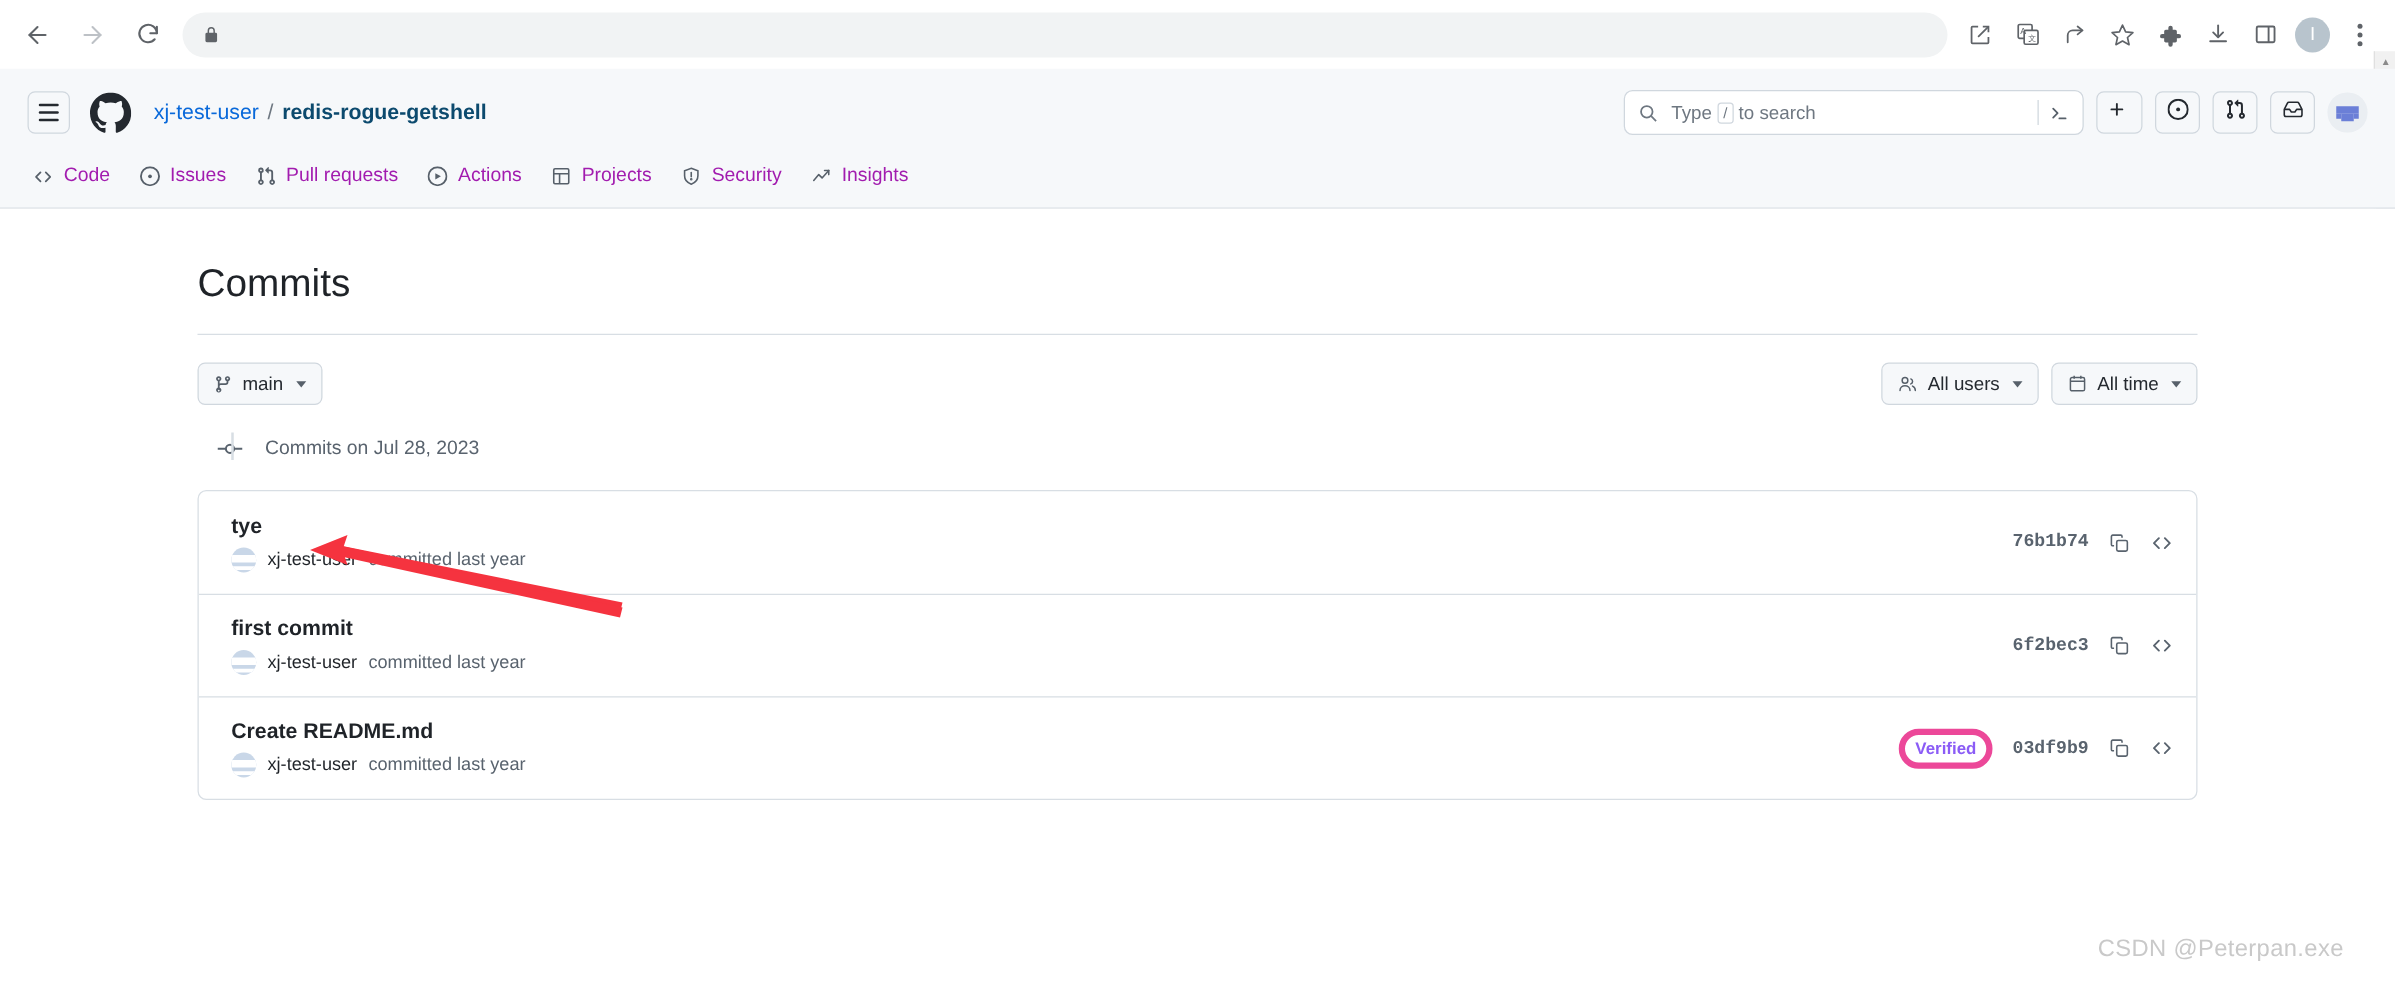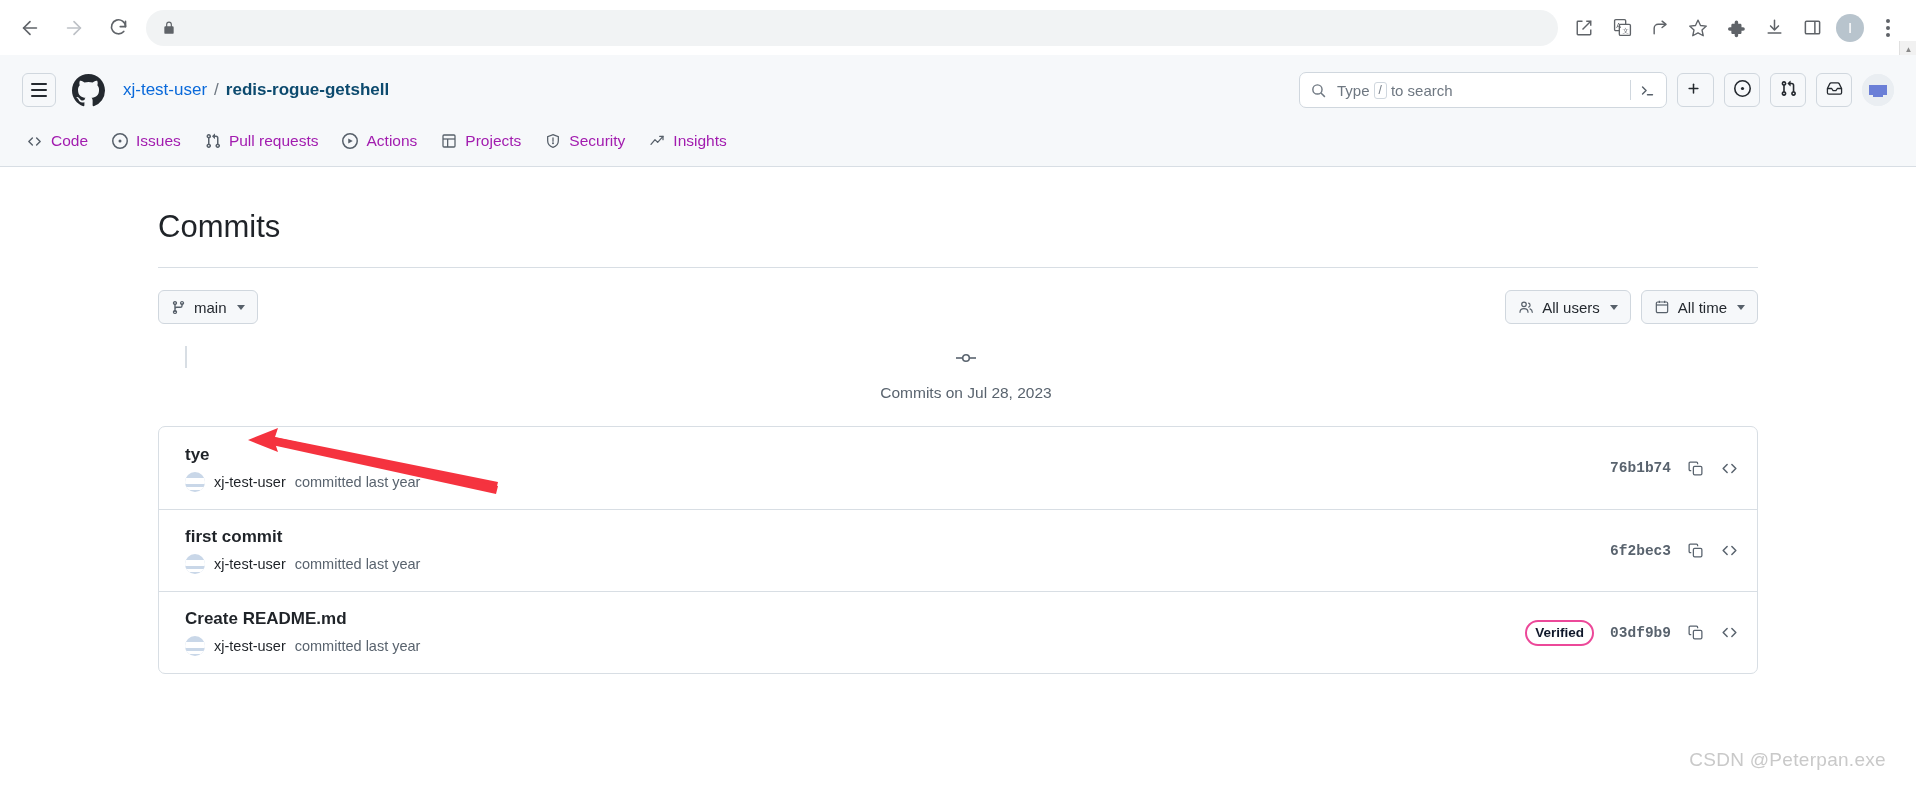--- a/index.html
+++ b/index.html
@@ -207,21 +207,20 @@
 
   
   .commits-section { padding-top: 26px; position: relative; }
   .date-header {
     display: flex; align-items: center;
     gap: 18px;
     font-size: 15.5px;
     color: #59636e;
     padding-left: 16px;
     position: relative;
-    flex-direction: column;
   }
   .node-icon { color: #59636e; display:flex; }
   .rail {
     position: absolute;
     left: 27px; top: 22px;
     width: 2px; height: 22px;
     background: #d8dee4;
   }
 
   .commit-card {
@@ -255,22 +254,22 @@
     background: #ffffff;
   }
   .avatar-commit::after {
     content: ""; position: absolute;
     left: 0; right: 0; top: 15px; height: 3px;
     background: #ffffff;
   }
 
   .commit-actions { margin-left: auto; display: flex; align-items: center; gap: 16px; font-weight: bold; }
   .verified-badge {
-    border: 2px solid #ec4899;
-    color: #0f172a;
+    border: 5px solid #ec4899;
+    color: #8b5cf6;
     border-radius: 20px;
     font-size: 13.5px;
     padding: 2px 8px;
     line-height: 18px;
   }
   .sha {
     font-family: "Liberation Mono", monospace;
     font-size: 14.5px;
     color: #59636e;
   }
@@ -280,21 +279,21 @@
   .annotation {
     position: absolute;
     left: 0; top: 0;
     width: 1916px; height: 785px;
     pointer-events: none;
   }
 
   
   .watermark {
     position: absolute;
-    right: 30px; bottom: 14px;
+    right: 41px; bottom: 14px;
     font-size: 19px;
     color: #c9c9c9;
     letter-spacing: 0.3px;
   }
 </style>
 </head>
 <body>
 
 <div class="browser-bar">
   <div class="nav-btns">

